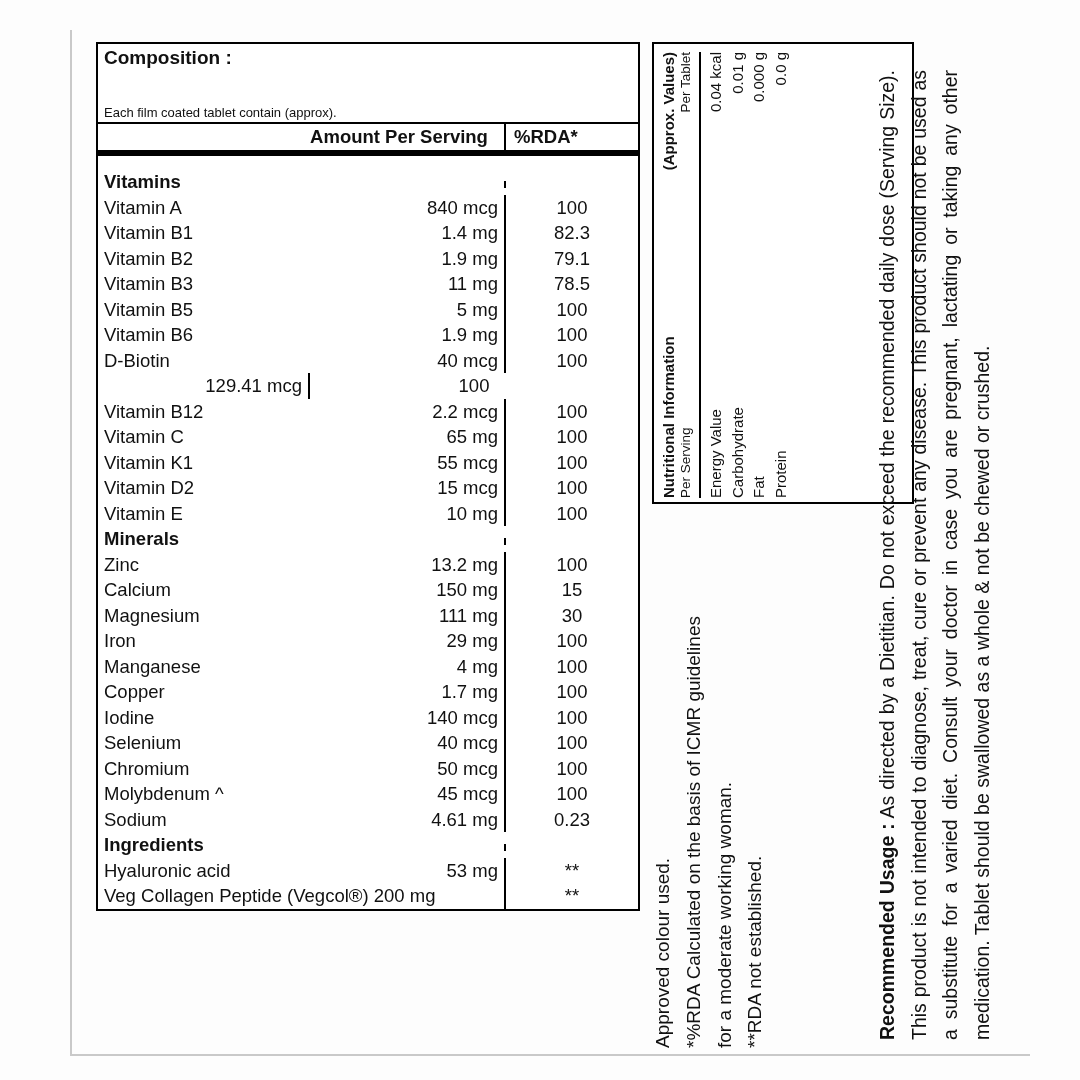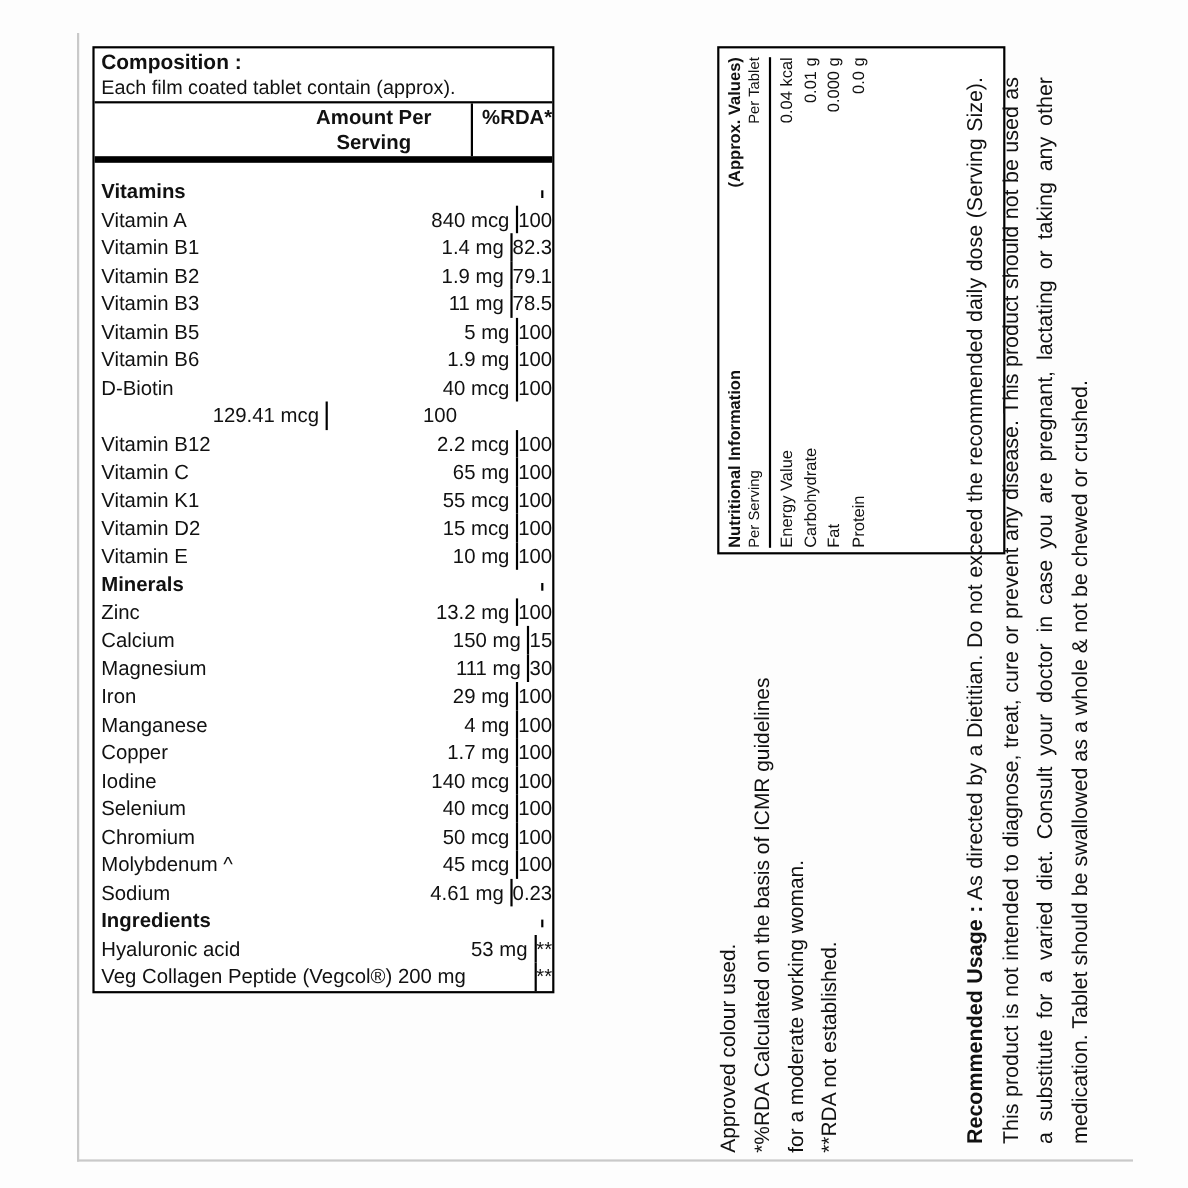--- a/index.html
+++ b/index.html
@@ -31,39 +31,40 @@
   .frame-line-bottom {
     position: absolute;
     left: 70px; top: 1054px;
     width: 960px; height: 2px;
     background: #c9c9c9;
   }
 
   
   .comp-table {
     position: absolute;
-    left: 84px;
+    left: 96px;
     top: 42px;
-    width: 420px;
+    width: 544px;
     border: 2px solid #000;
     box-sizing: border-box;
     background: #fff;
   }
   .comp-head {
     padding: 3px 6px 2px 6px;
     border-bottom: 2px solid #000;
   }
   .comp-title {
     font-size: 19px;
     font-weight: bold;
     line-height: 1.15;
   }
   .comp-sub {
-    font-size: 18px;
+    font-size: 13px;
     line-height: 1.2;
+    margin-top: 36px;
   }
   .col-head {
     display: flex;
     border-bottom: 6px solid #000000;
     font-weight: bold;
     font-size: 18.5px;
   }
   .col-head .ch-name {
     width: 196px;
     box-sizing: border-box;

